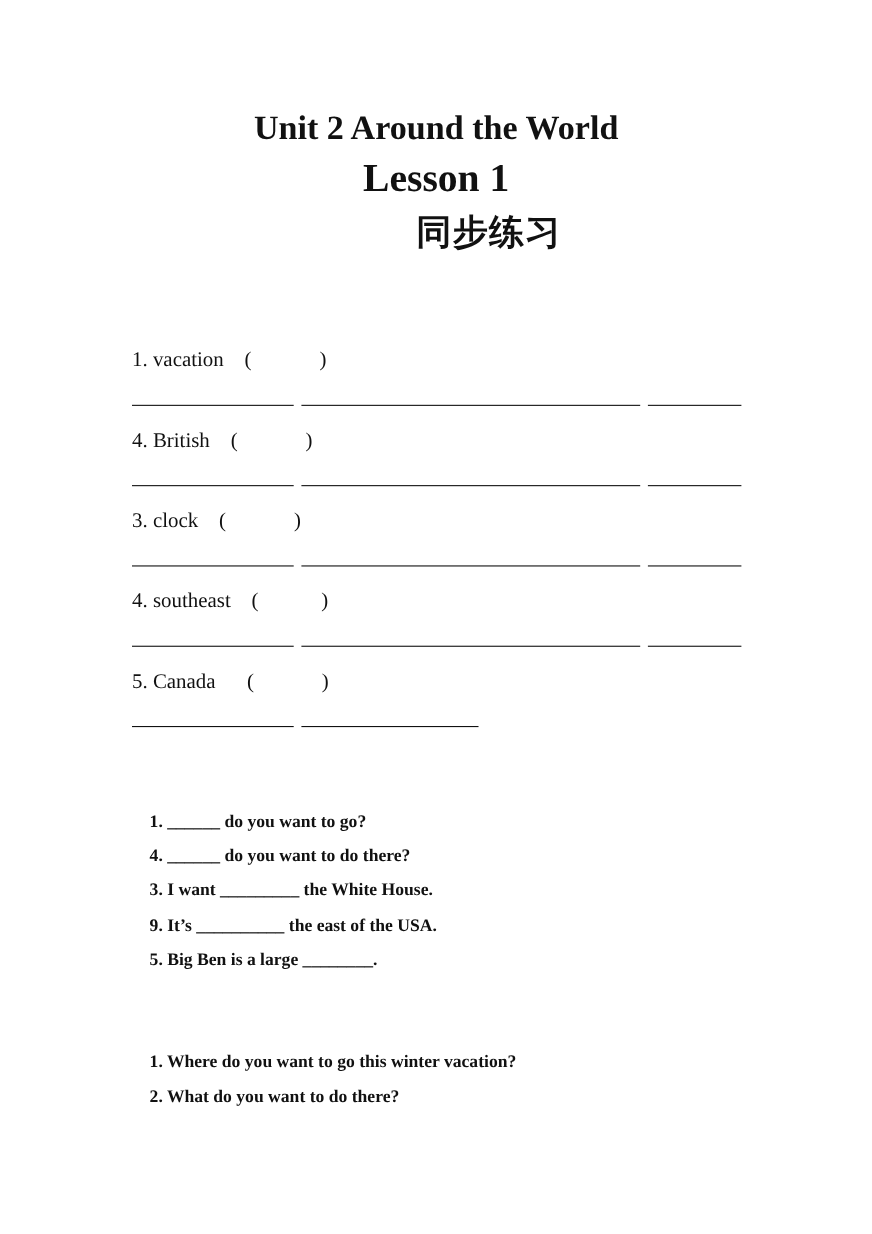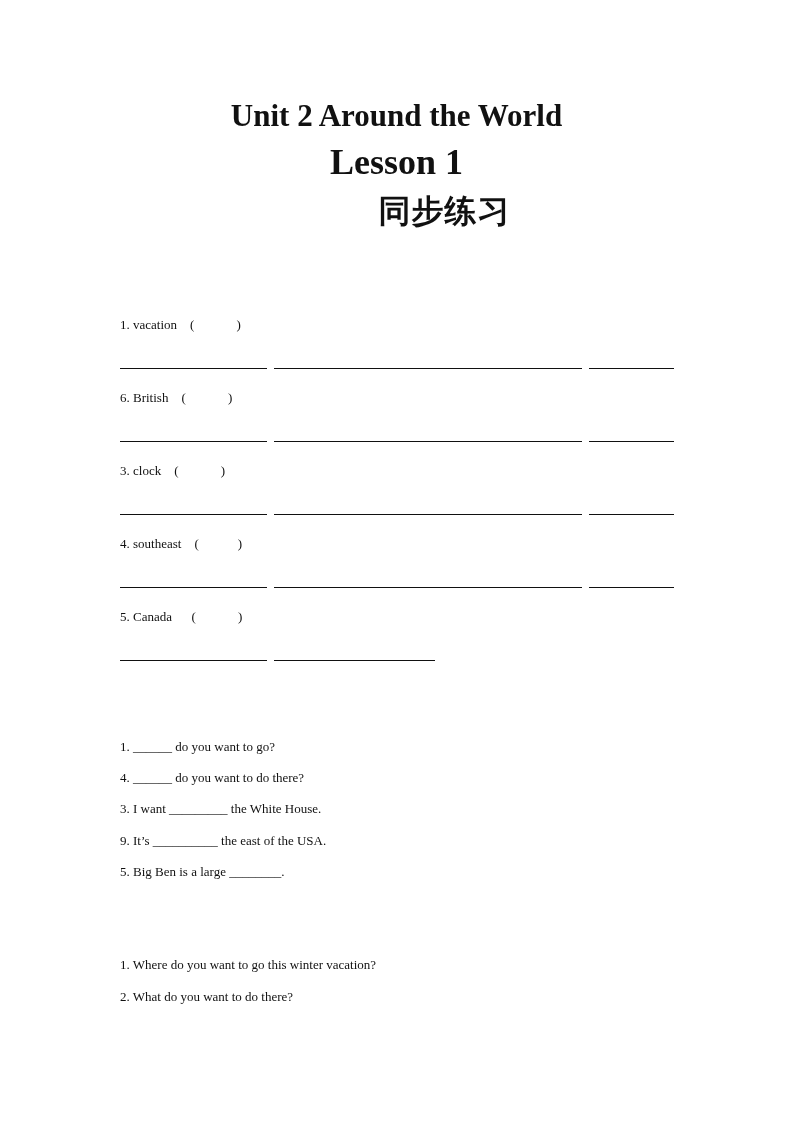--- a/index.html
+++ b/index.html
@@ -2,37 +2,37 @@
 <html><head>
   <meta charset="utf-8">
   <style>
     html, body { margin: 0; padding: 0; background: #ffffff; }
     body { width: 793px; height: 1122px; position: relative; overflow: hidden;
            font-family: "Liberation Serif", serif; color: #111; }
     .title { position: absolute; left: 0; width: 793px; text-align: center; font-weight: bold; }
     .t1 { top: 98px; font-size: 31px; }
     .t2 { top: 141px; font-size: 36px; }
     .t3 { top: 190px; font-size: 32px; font-family: "DejaVu Sans", sans-serif; letter-spacing: 1px; padding-left: 48px; }
-    .item { position: absolute; left: 120px; font-size: 13px; white-space: pre; text-align: right; }
+    .item { position: absolute; left: 120px; font-size: 19px; white-space: pre; text-align: right; }
     .line { position: absolute; height: 0; border-top: 1px solid #111; }
-    .sent { position: absolute; left: 120px; font-size: 13px; white-space: pre; }
+    .sent { position: absolute; left: 136px; font-size: 16px; white-space: pre; font-weight: bold; }
   </style>
 </head>
 <body>
 
 <div class="title t1">Unit 2 Around the World</div>
 <div class="title t2">Lesson 1</div>
 <div class="title t3">同步练习</div>
 
 <div class="item" style="top:317px">1. vacation    (             )</div>
 <div class="line" style="top:368px;left:120px;width:147px"></div>
 <div class="line" style="top:368px;left:274px;width:308px"></div>
 <div class="line" style="top:368px;left:589px;width:85px"></div>
 
-<div class="item" style="top:390px">6. British    (             )</div>
+<div class="item" style="top:390px">4. British    (             )</div>
 <div class="line" style="top:441px;left:120px;width:147px"></div>
 <div class="line" style="top:441px;left:274px;width:308px"></div>
 <div class="line" style="top:441px;left:589px;width:85px"></div>
 
 <div class="item" style="top:463px">3. clock    (             )</div>
 <div class="line" style="top:514px;left:120px;width:147px"></div>
 <div class="line" style="top:514px;left:274px;width:308px"></div>
 <div class="line" style="top:514px;left:589px;width:85px"></div>
 
 <div class="item" style="top:536px">4. southeast    (            )</div>

